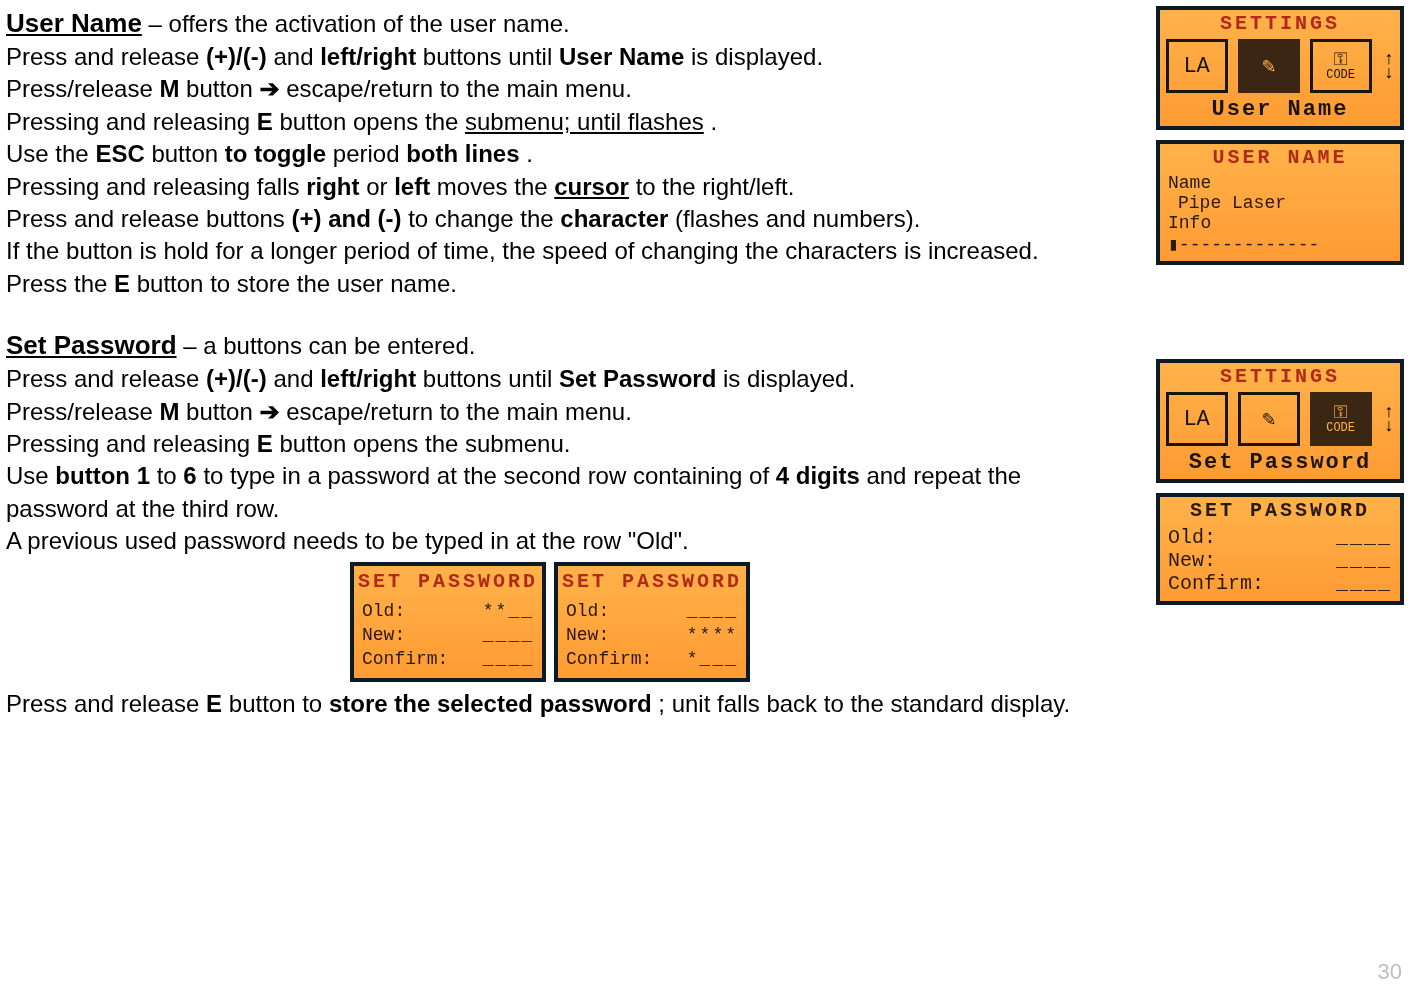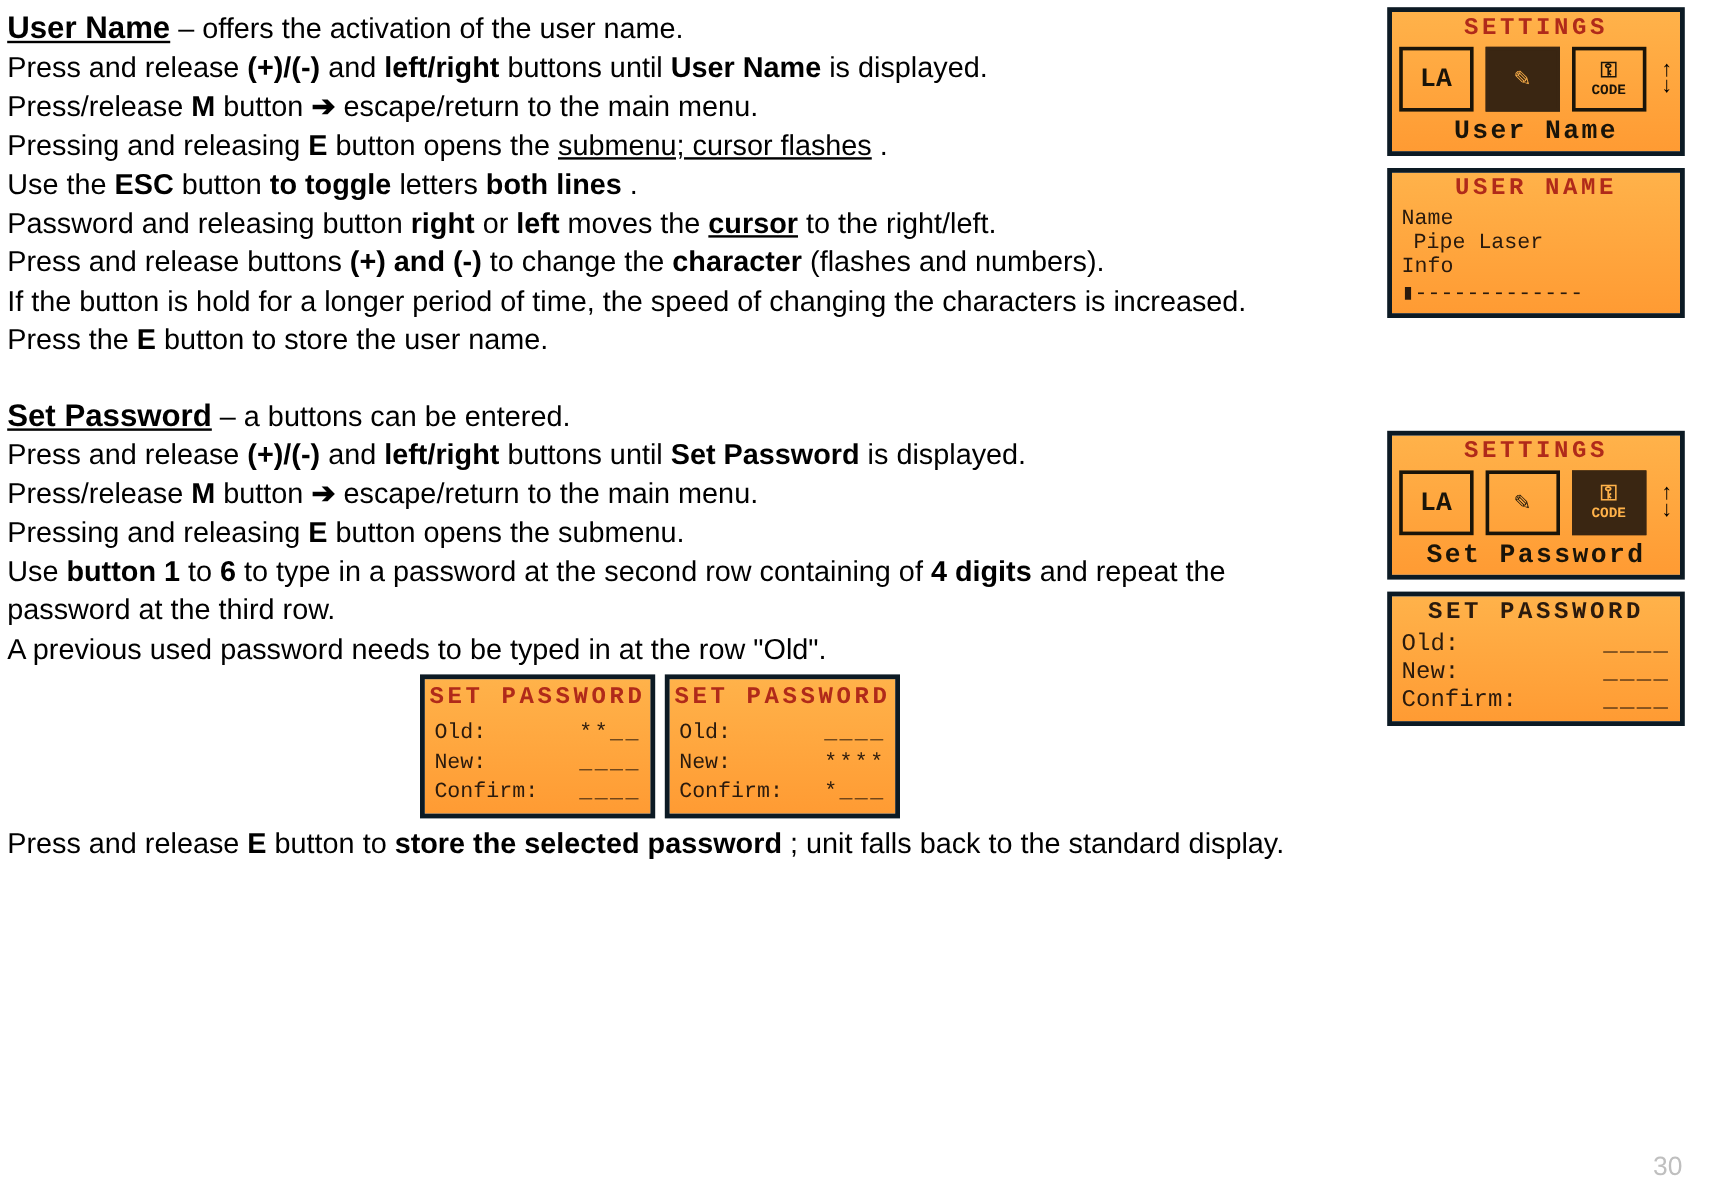--- a/index.html
+++ b/index.html
@@ -22,21 +22,21 @@
   .lcd .hdr{color:#b02a1a;font-weight:bold;letter-spacing:3px;text-align:center;font-size:20px;padding:2px 0 0}
   .lcd .hdr.dark{color:#2a1a0d}
   .lcd .footer{color:#1a1409;font-weight:bold;letter-spacing:2px;text-align:center;font-size:22px;padding:0 0 4px}
   .lcd .body{padding:4px 8px 6px;color:#2a1a0d;font-size:18px;font-weight:normal}
   .lcd .row{display:flex;justify-content:space-between;gap:0}
   .lcd .lbl{width:100px}
   .lcd.small .lbl{width:80px}
   .lcd .val{letter-spacing:2px}
   .icons{display:flex;justify-content:center;gap:10px;padding:4px 0}
   .icon{width:56px;height:48px;border:3px solid #1a1409;display:flex;align-items:center;justify-content:center;
-        font-size:22px;font-weight:bold;color:#1a1409;background:transparent;position:relative}
+        font-size:22px;font-weight:normal;color:#1a1409;background:transparent;position:relative}
   .icon.sel{background:#3a2612;color:#ffb24a;border-color:#3a2612}
   .arrow-col{display:flex;flex-direction:column;justify-content:center;font-size:18px;line-height:0.8;margin-left:2px}
   .sideimg-group{display:flex;flex-direction:column;gap:10px}
   .inline-lcds{display:flex;justify-content:center;gap:8px;margin:4px 0 6px}
 
   .pagenum{position:absolute;right:22px;bottom:14px;color:#bfbfbf;font-size:22px}
 </style>
 </head>
 <body>
 
@@ -61,34 +61,34 @@
         <span>Press/release </span>
         <span class="b">M</span>
         <span> button </span>
         <span class="arrow">➔</span>
         <span> escape/return to the main menu.</span>
       </p>
       <p>
         <span>Pressing and releasing </span>
         <span class="b">E</span>
         <span> button opens the </span>
-        <span class="u">submenu; cursor flashes</span>
+        <span class="u">submenu; until flashes</span>
         <span>.</span>
       </p>
       <p>
         <span>Use the </span>
         <span class="b">ESC</span>
         <span> button </span>
         <span class="b">to toggle</span>
-        <span> letters </span>
+        <span> period </span>
         <span class="b">both lines</span>
         <span>.</span>
       </p>
       <p>
-        <span>Password and releasing button </span>
+        <span>Pressing and releasing falls </span>
         <span class="b">right</span>
         <span> or </span>
         <span class="b">left</span>
         <span> moves the </span>
         <span class="b u">cursor</span>
         <span> to the right/left.</span>
       </p>
       <p>
         <span>Press and release buttons </span>
         <span class="b">(+) and (-)</span>

